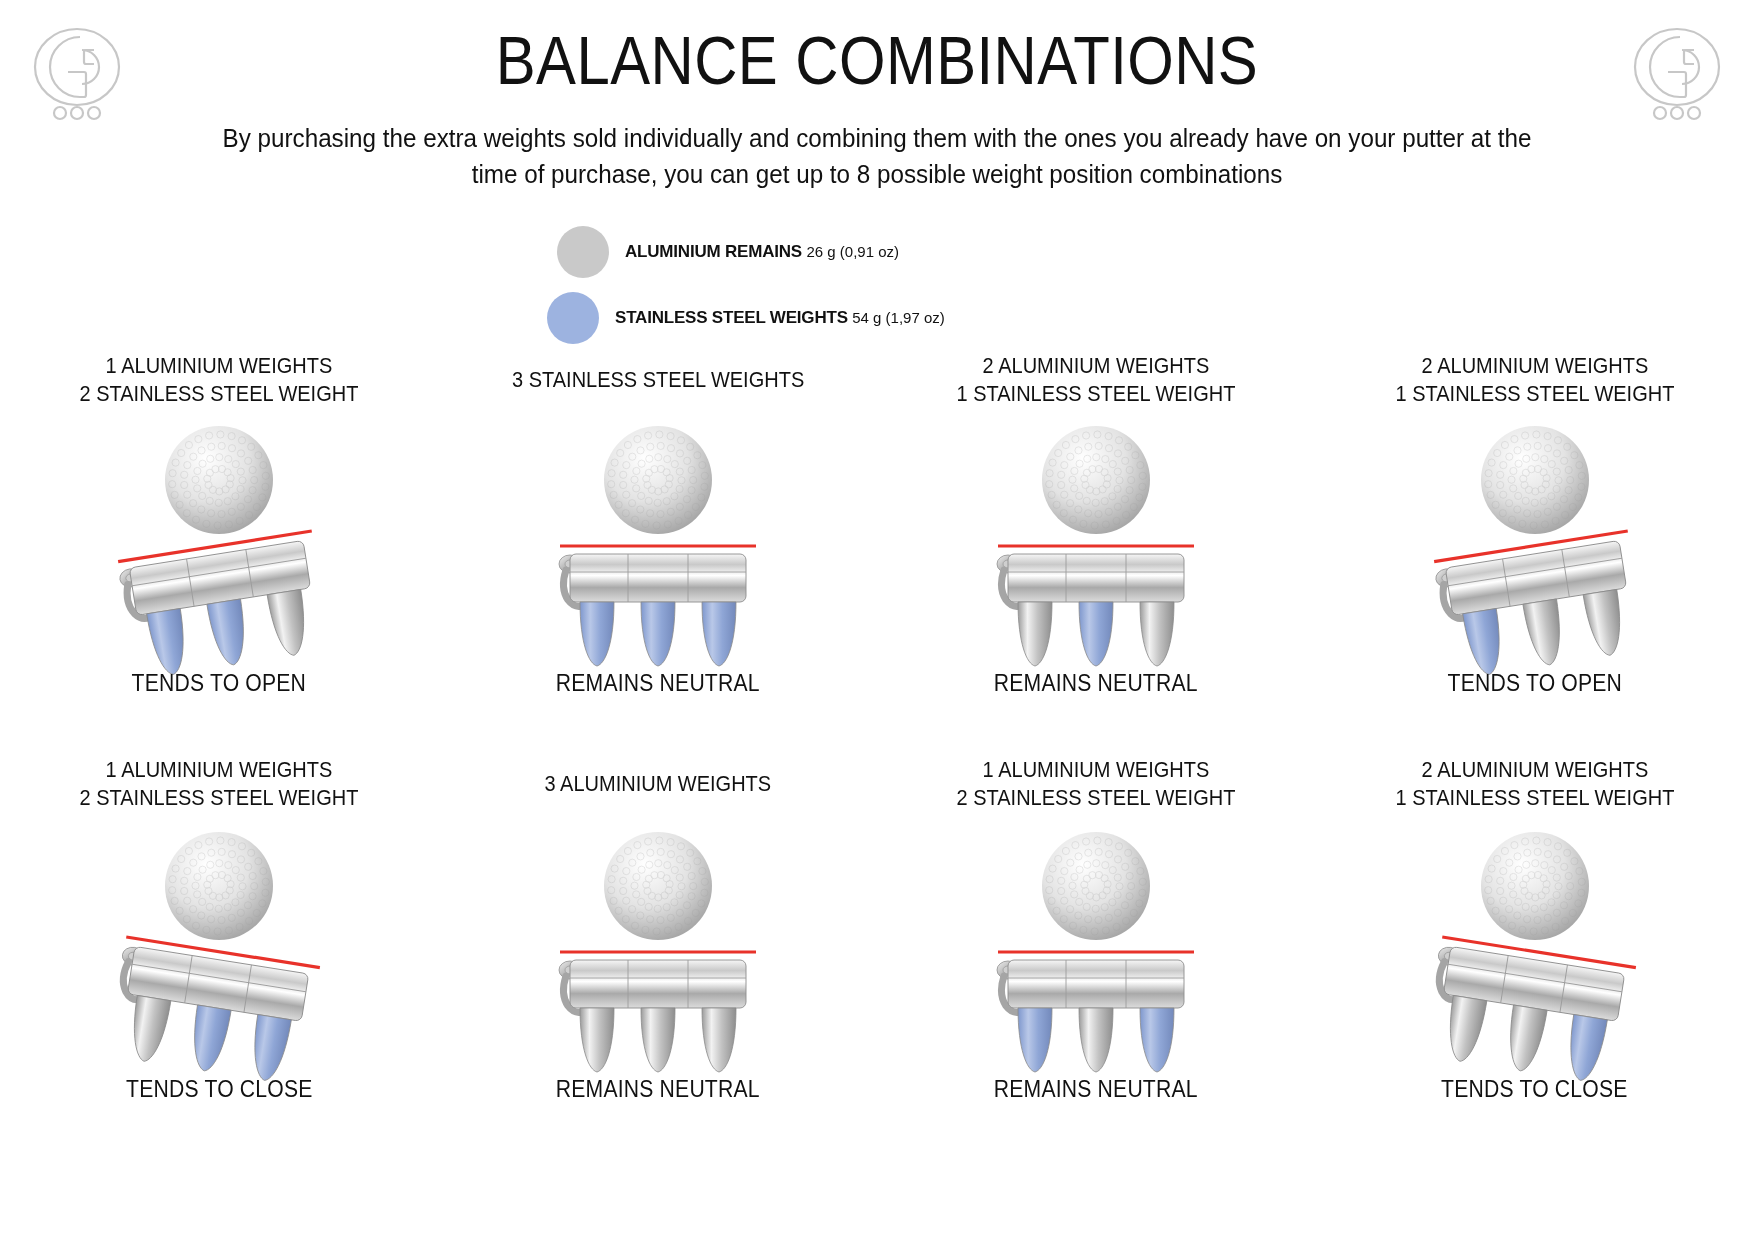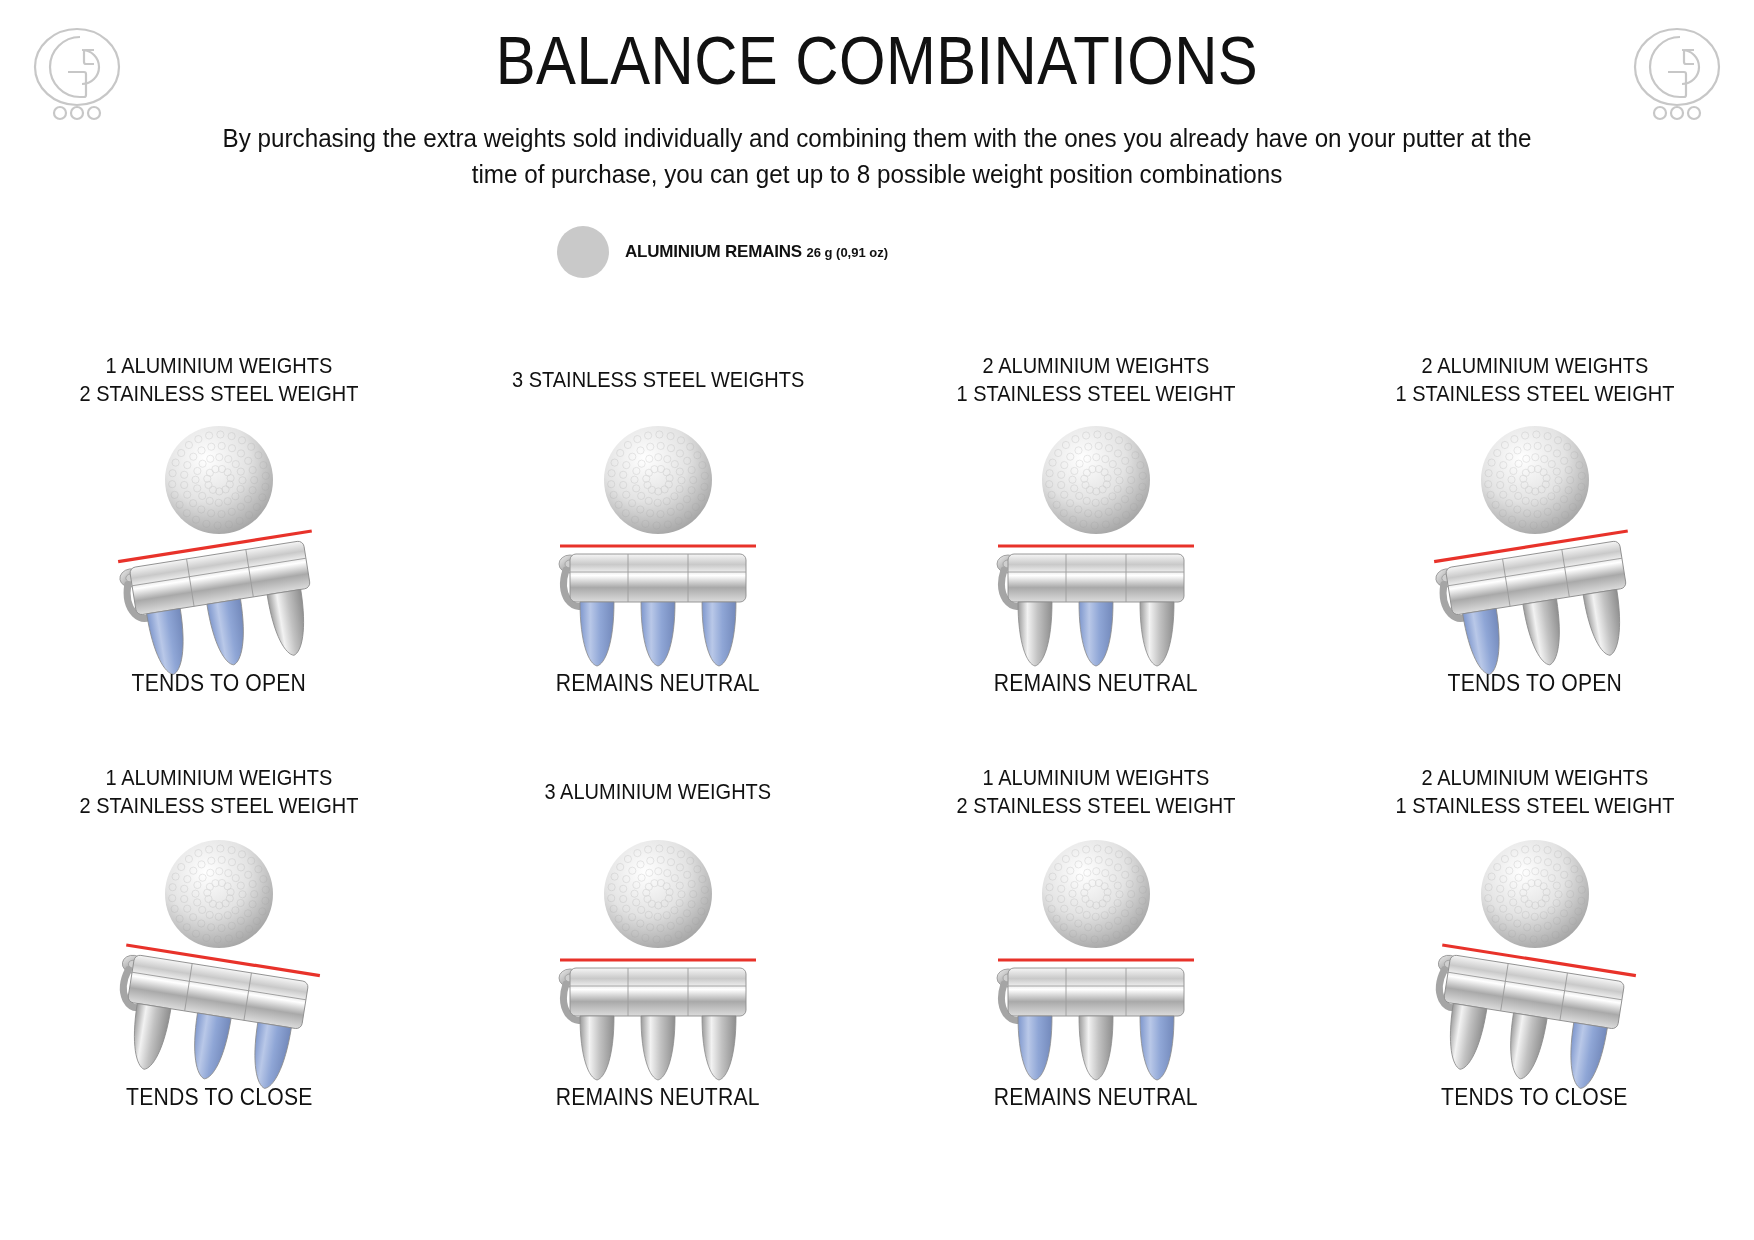--- a/index.html
+++ b/index.html
@@ -70,35 +70,35 @@
   }
   .legend-text { text-align: center; line-height: 1.22; }
   .legend-name {
     font-size: 17px;
     font-weight: 700;
     letter-spacing: -0.2px;
     transform: scaleX(0.94);
     white-space: nowrap;
   }
   .legend-value {
-    font-size: 13px;
-    font-weight: 700;
+    font-size: 15px;
+    font-weight: 400;
     transform: scaleX(0.96);
     white-space: nowrap;
   }
 
   
   .grid {
     position: absolute;
     left: 0; top: 352px;
     width: 1754px;
     display: grid;
     grid-template-columns: repeat(4, 1fr);
     grid-template-rows: repeat(2, 404px);
-    row-gap: 8px;
+    row-gap: 0px;
   }
   .panel {
     position: relative;
     display: flex;
     flex-direction: column;
     align-items: center;
   }
   .panel-caption {
     text-align: center;
     font-size: 21.5px;
@@ -169,20 +169,27 @@
 <div class="legend">
 
   <div class="legend-row alu">
     <span class="legend-dot" style="background:#c9c9c9;"></span>
     <span class="legend-text">
       <span class="legend-name">ALUMINIUM REMAINS</span>
       <span class="legend-value">26 g (0,91 oz)</span>
     </span>
   </div>
 
+  <div class="legend-row steel">
+    <span class="legend-dot" style="background:#9db3e0;"></span>
+    <span class="legend-text">
+      <span class="legend-name">STAINLESS STEEL WEIGHTS</span>
+      <span class="legend-value">54 g (1,97 oz)</span>
+    </span>
+  </div>
 
 </div>
 
 <div class="grid" id="grid">
     <div class="panel">
       <div class="panel-caption"><span class="l1">1 ALUMINIUM WEIGHTS</span><span class="l2">2 STAINLESS STEEL WEIGHT</span></div>
       <div class="art">
   <svg viewBox="0 0 330 250">
     <defs>
       <radialGradient id="ballGrad0" cx="38%" cy="30%" r="72%">

